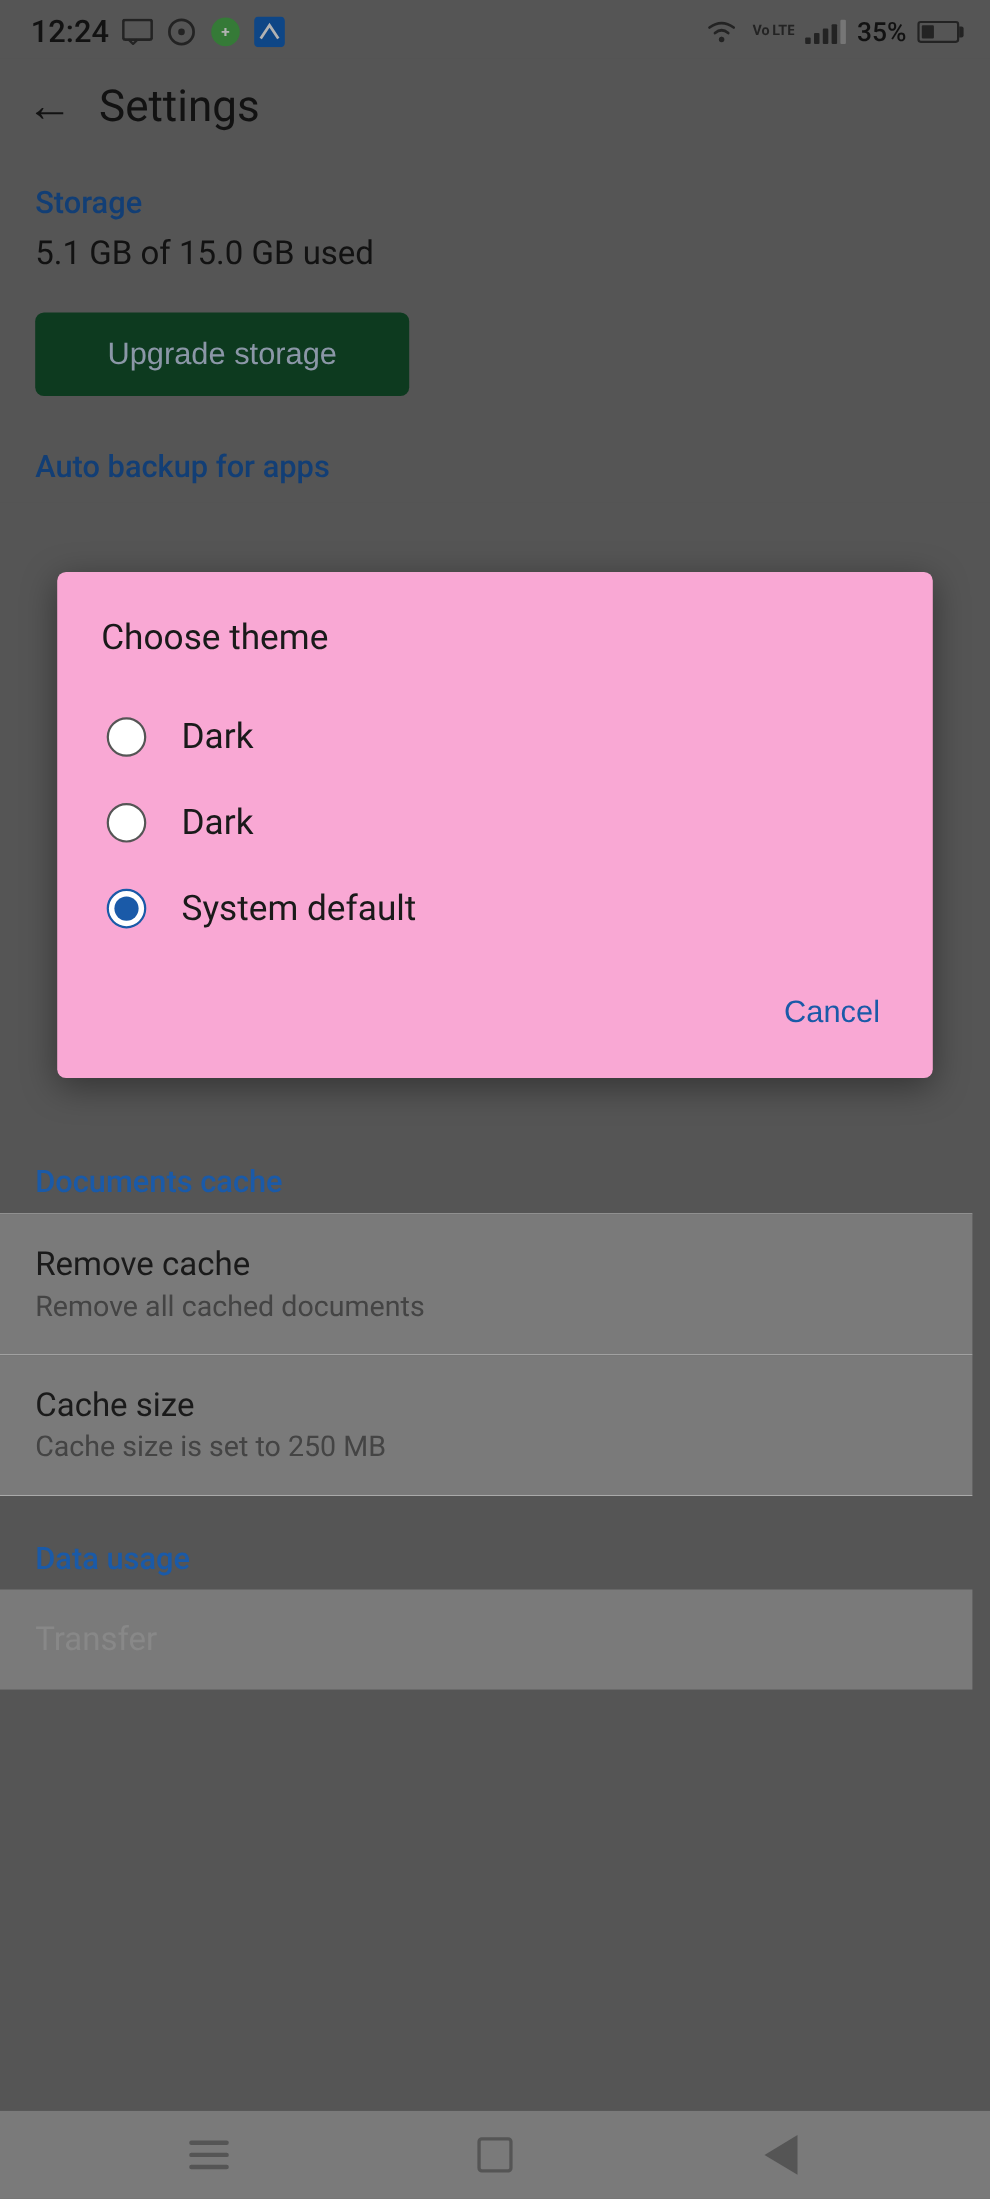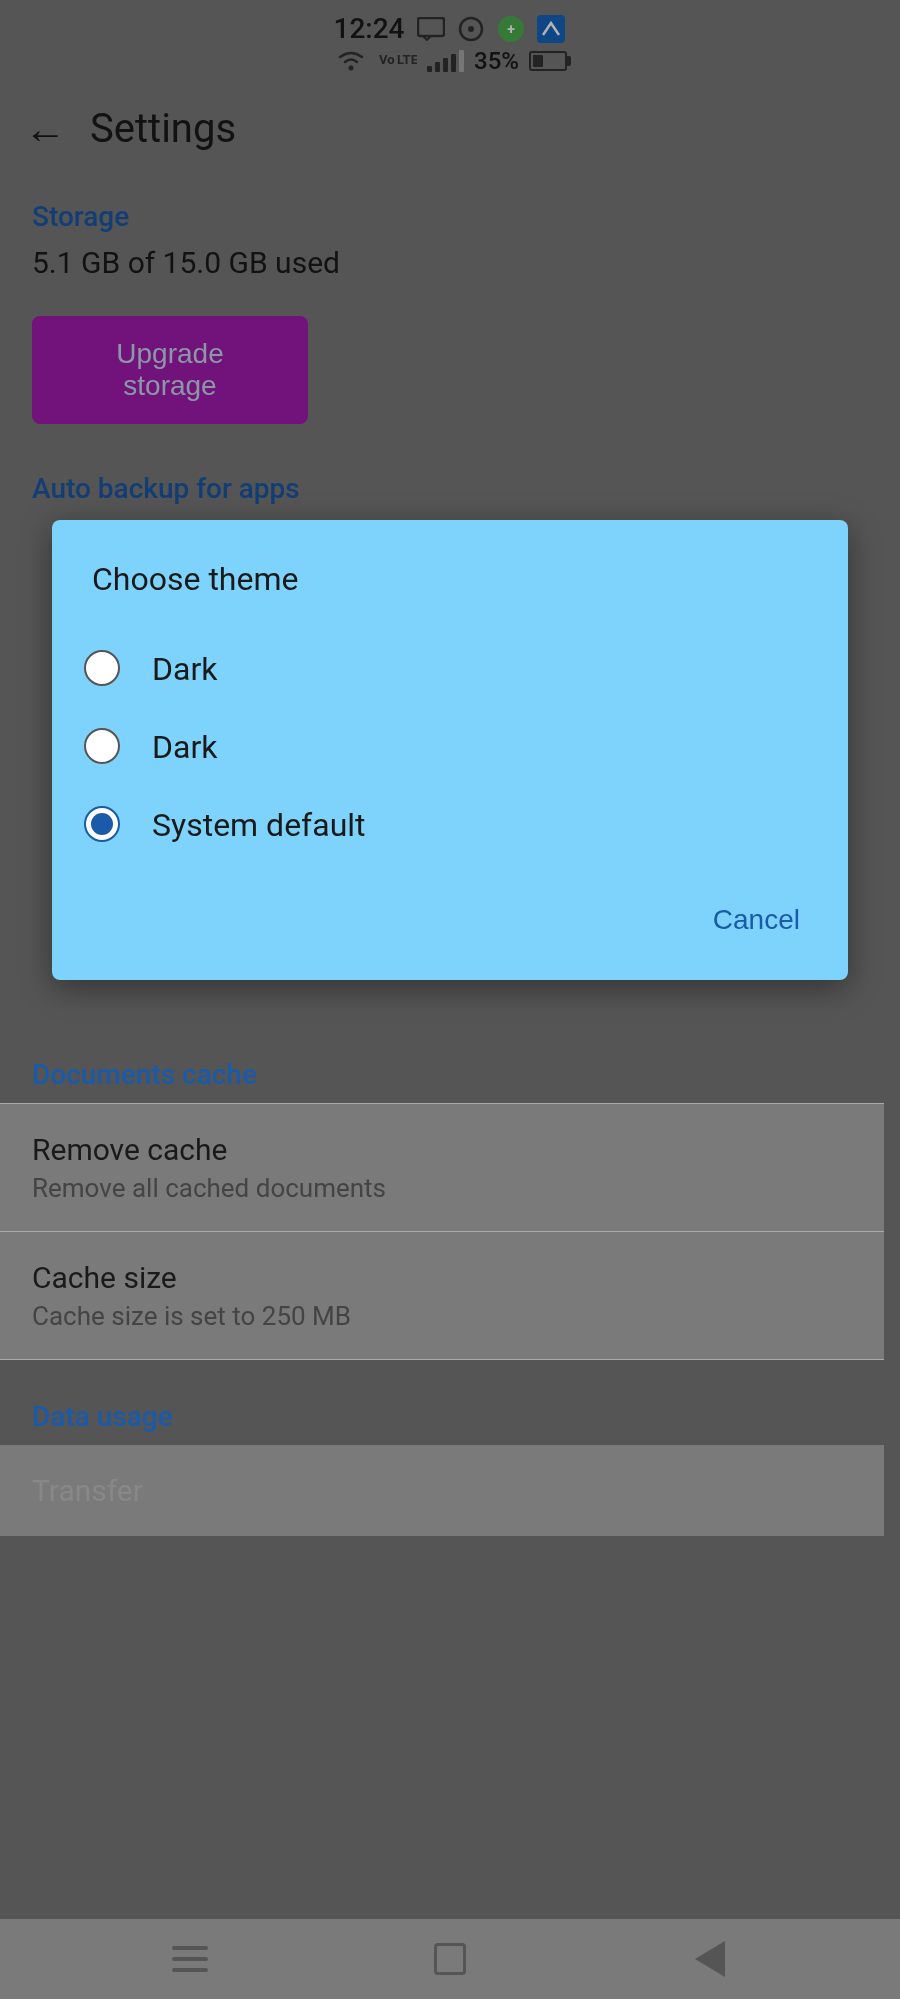--- a/index.html
+++ b/index.html
@@ -14,21 +14,20 @@
       overflow: hidden;
     }
 
     
     .status-bar {
       display: flex;
       justify-content: space-between;
       align-items: center;
       padding: 12px 28px 8px 28px;
       background-color: #7a7a7a;
-      flex-direction: column;
     }
 
     .status-left {
       display: flex;
       align-items: center;
       gap: 10px;
     }
 
     .status-time {
       font-size: 28px;
@@ -121,30 +120,30 @@
     }
 
     .section-value {
       font-size: 30px;
       color: #1a1a1a;
       padding: 0 32px 20px 32px;
     }
 
     .upgrade-btn {
       margin: 16px 32px 28px 32px;
-      background-color: #a21caf;
+      background-color: #14532d;
       color: #c8d8f0;
       border: none;
       border-radius: 8px;
       padding: 22px 40px;
       font-size: 28px;
       font-weight: 500;
       cursor: pointer;
       display: inline-block;
-      width: 276px;
+      width: 340px;
     }
 
     .auto-backup-header {
       font-size: 28px;
       font-weight: 500;
       color: #1a5aa8;
       padding: 20px 28px 16px 32px;
     }
 
     
@@ -157,38 +156,38 @@
       background: rgba(0,0,0,0.3);
       pointer-events: none;
     }
 
     
     .dialog {
       position: absolute;
       top: 520px;
       left: 52px;
       right: 52px;
-      background: #7dd3fc;
+      background: #f9a8d4;
       border-radius: 8px;
       padding: 40px 0 16px 0;
       box-shadow: 0 8px 32px rgba(0,0,0,0.4);
       z-index: 10;
     }
 
     .dialog-title {
       font-size: 32px;
       font-weight: 400;
       color: #1a1a1a;
       padding: 0 40px 32px 40px;
     }
 
     .radio-option {
       display: flex;
-      align-items: flex-start;
-      padding: 20px 32px;
+      align-items: flex-end;
+      padding: 20px 45px;
       cursor: pointer;
     }
 
     .radio-circle {
       width: 36px;
       height: 36px;
       border-radius: 50%;
       border: 2.5px solid #555;
       margin-right: 32px;
       flex-shrink: 0;

